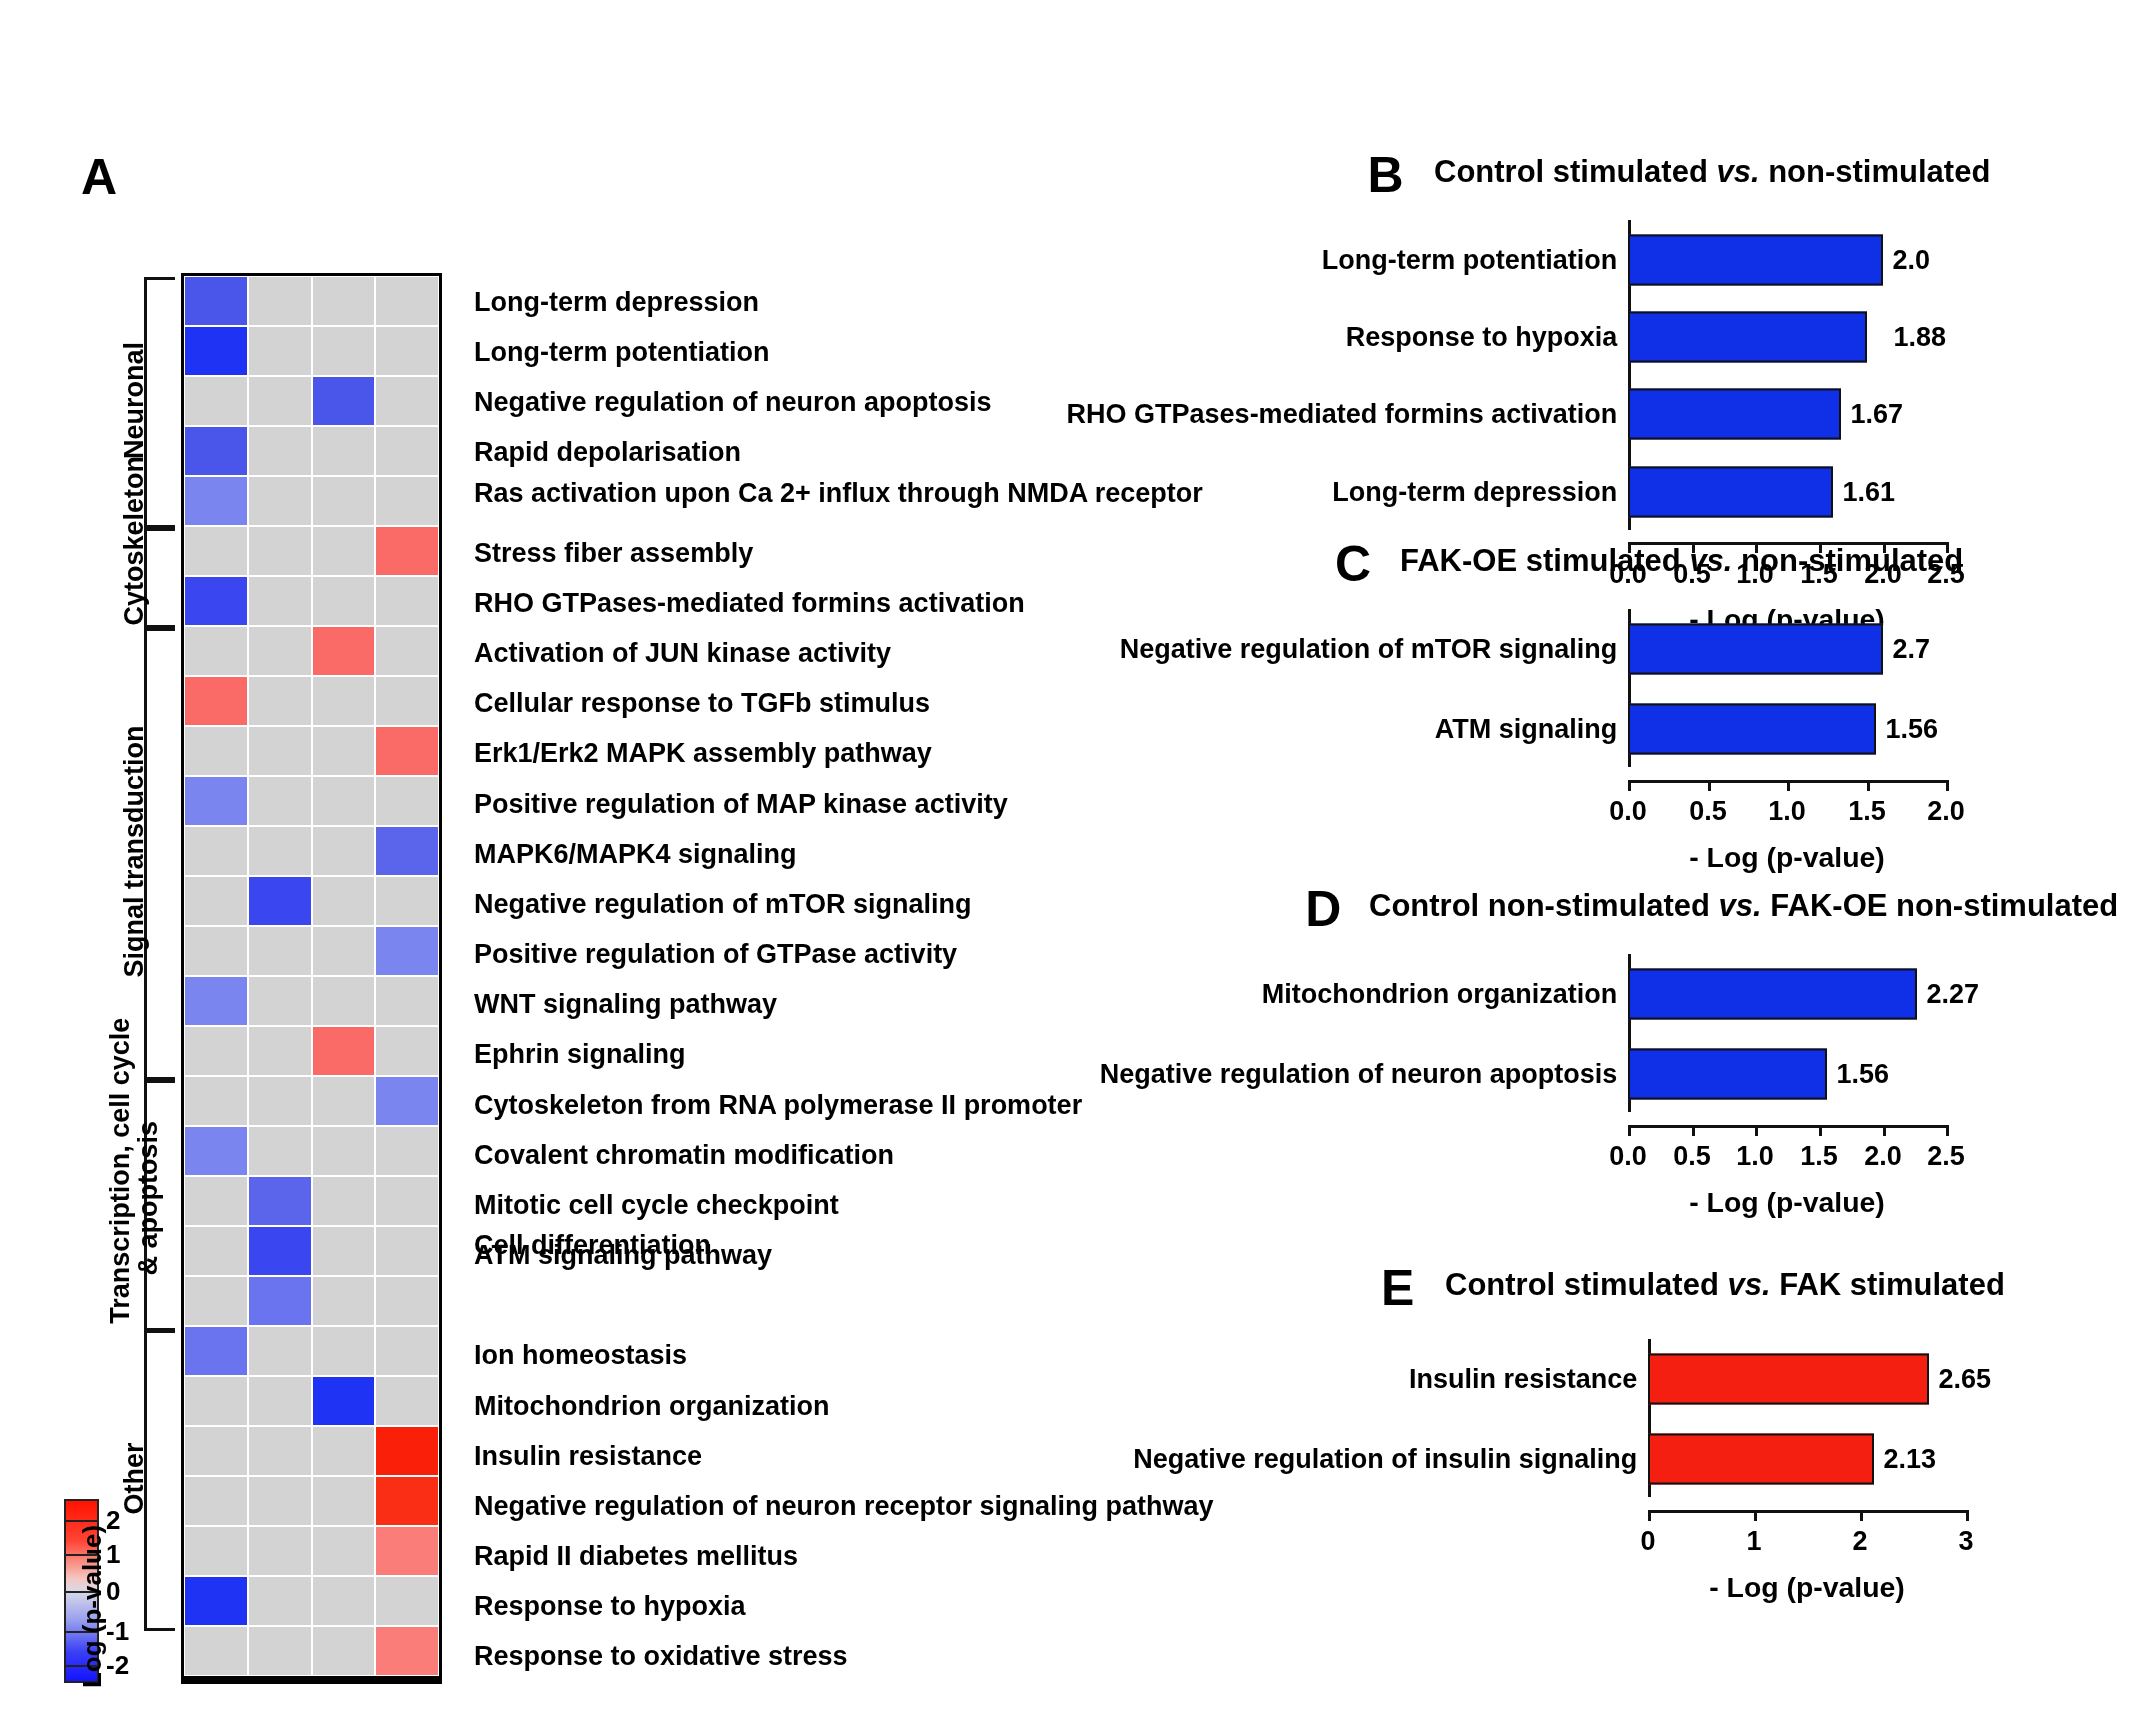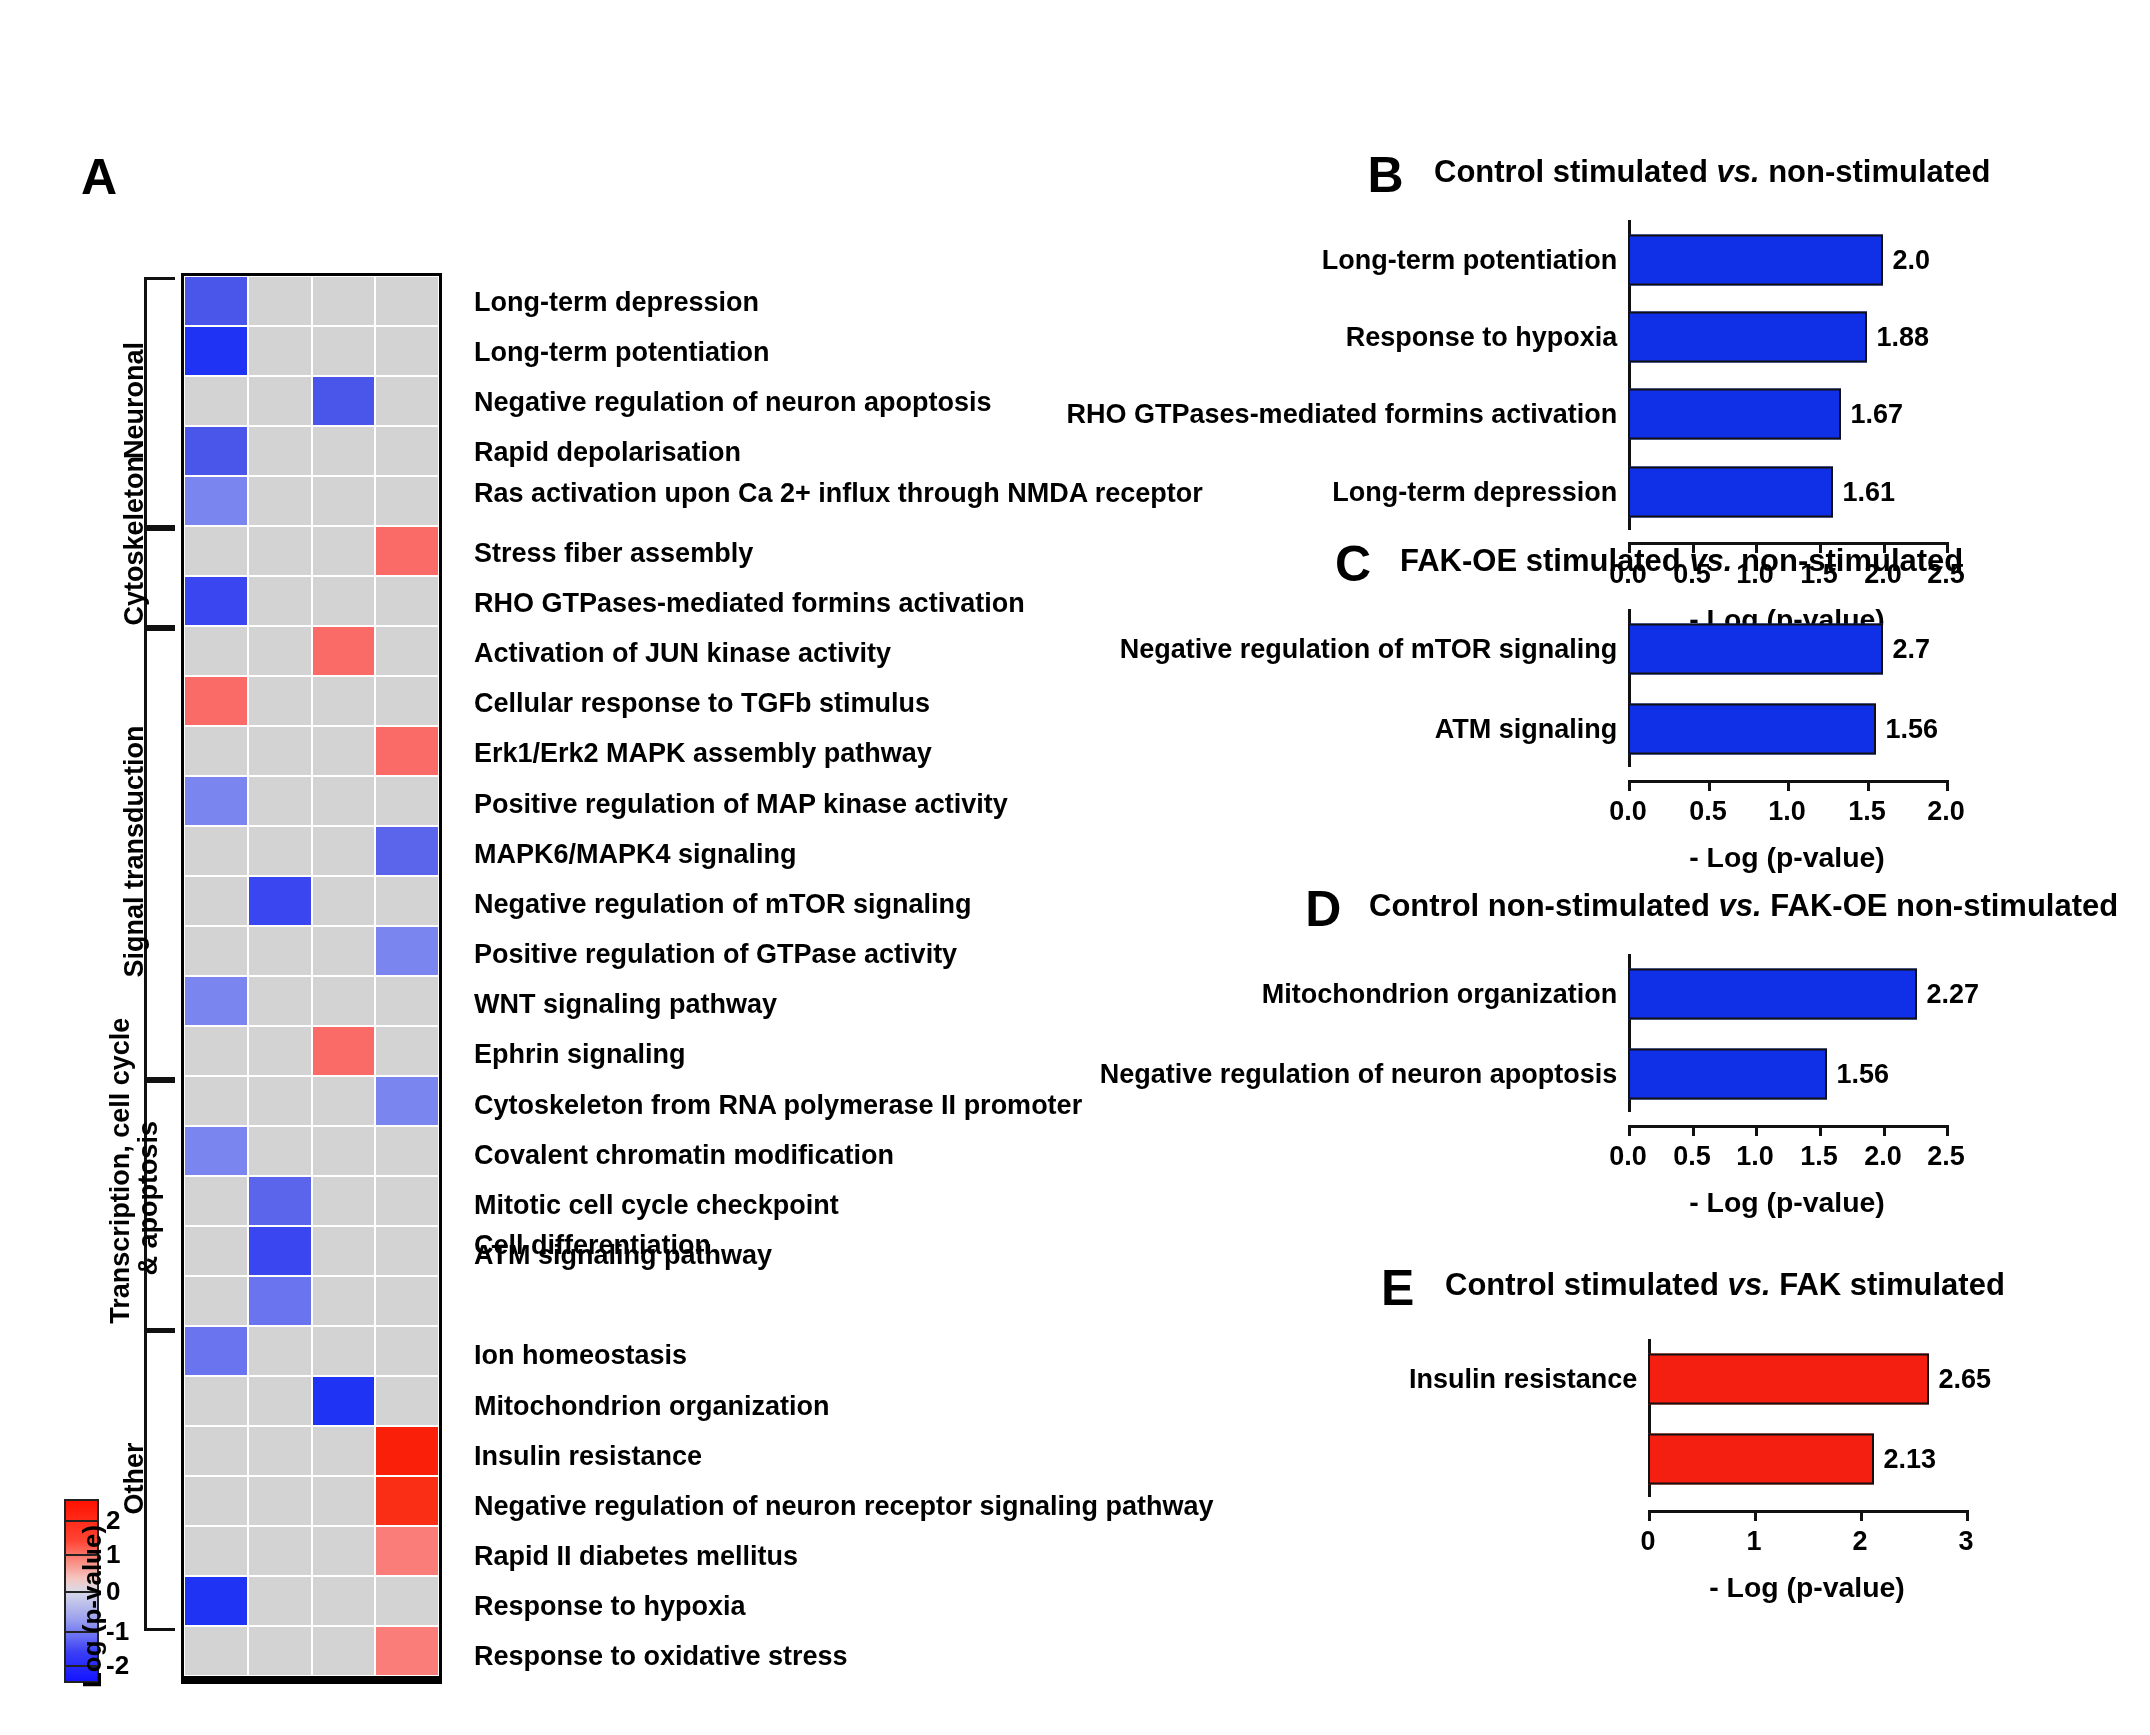--- a/index.html
+++ b/index.html
@@ -314,21 +314,21 @@
     <div class="plot" style="left: 274px; top: 81px; width: 318px;">
       <div class="yaxis" style="height: 310px; top: -6.8px;"></div>
       <div class="barrow" style="position: absolute; left: 0px; top: 0px; width: 318px; height: 65px;">
         <div class="barlabel">Long-term potentiation</div>
         <div class="bar blue" style="width: 255px; height: 51px; background: rgb(16, 48, 232);"></div>
         <div class="barval" style="left: 255px;">2.0</div>
       </div>
       <div class="barrow" style="position: absolute; left: 0px; top: 77px; width: 318px; height: 65px;">
         <div class="barlabel">Response to hypoxia</div>
         <div class="bar blue" style="width: 239px; height: 51px; background: rgb(16, 48, 232);"></div>
-        <div class="barval" style="left: 239px;">1.88</div>
+        <div class="barval" style="left: 256px;">1.88</div>
       </div>
       <div class="barrow" style="position: absolute; left: 0px; top: 154px; width: 318px; height: 65px;">
         <div class="barlabel">RHO GTPases-mediated formins activation</div>
         <div class="bar blue" style="width: 213px; height: 51px; background: rgb(16, 48, 232);"></div>
         <div class="barval" style="left: 213px;">1.67</div>
       </div>
       <div class="barrow" style="position: absolute; left: 0px; top: 232px; width: 318px; height: 65px;">
         <div class="barlabel">Long-term depression</div>
         <div class="bar blue" style="width: 205px; height: 51px; background: rgb(16, 48, 232);"></div>
         <div class="barval" style="left: 205px;">1.61</div>
@@ -413,20 +413,21 @@
     <div class="plet" style="left: 61px; top: 0px;">E</div>
     <div class="ptitle" style="left: 125px; top: 8.1px;">Control stimulated <i>vs.</i> FAK stimulated</div>
     <div class="plot" style="left: 328px; top: 87px; width: 318px;">
       <div class="yaxis" style="height: 158px; top: -6.8px;"></div>
       <div class="barrow" style="position: absolute; left: 0px; top: 0px; width: 318px; height: 65px;">
         <div class="barlabel">Insulin resistance</div>
         <div class="bar red" style="width: 281px; height: 51px; background: rgb(244, 31, 16);"></div>
         <div class="barval" style="left: 281px;">2.65</div>
       </div>
       <div class="barrow" style="position: absolute; left: 0px; top: 80px; width: 318px; height: 65px;">
+        <div class="barlabel">Negative regulation of insulin signaling</div>
         <div class="bar red" style="width: 226px; height: 51px; background: rgb(244, 31, 16);"></div>
         <div class="barval" style="left: 226px;">2.13</div>
       </div>
       <div class="xaxis" style="top: 164px; width: 318px;"></div>
       <div class="xtickmark" style="left: 0px; top: 164px;"></div>
       <div class="xticklab" style="left: 0px; top: 180px;">0</div>
       <div class="xtickmark" style="left: 106px; top: 164px;"></div>
       <div class="xticklab" style="left: 106px; top: 180px;">1</div>
       <div class="xtickmark" style="left: 212px; top: 164px;"></div>
       <div class="xticklab" style="left: 212px; top: 180px;">2</div>

